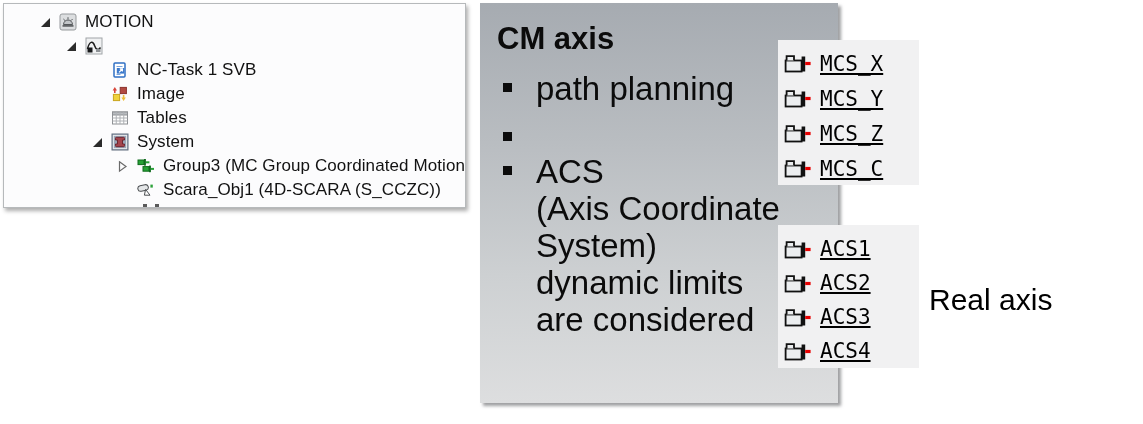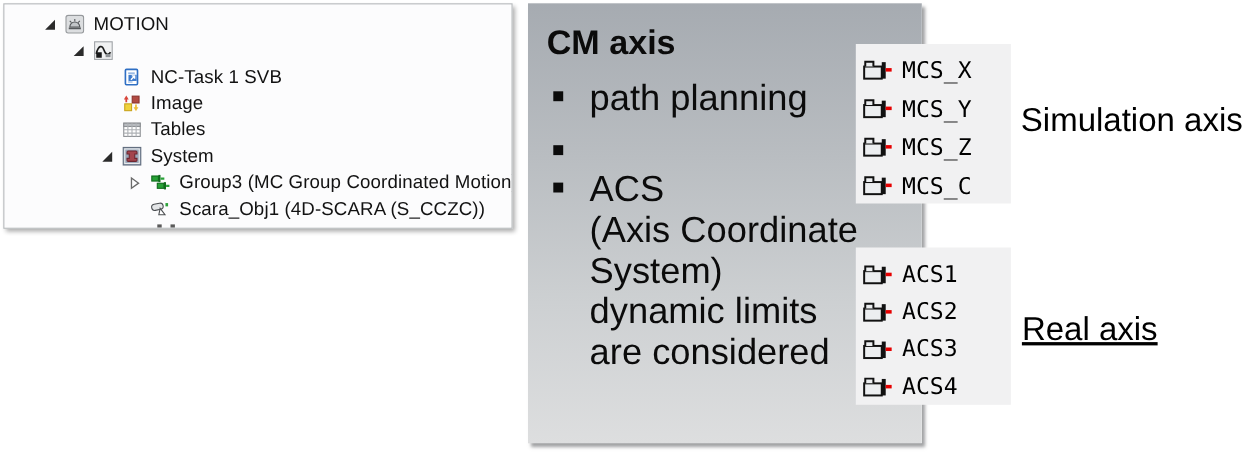--- a/index.html
+++ b/index.html
@@ -24,32 +24,32 @@
   .cm-panel{position:absolute;left:480px;top:3px;width:358px;height:400px;box-sizing:border-box;
     background:linear-gradient(180deg,#a6abb1 0%,#b9bdc1 35%,#cdd0d2 68%,#dddedf 100%);
     box-shadow:3px 3px 3px rgba(80,82,86,.55);
     padding:18px 8px 0 17px;}
   .cm-title{font-size:31px;font-weight:bold;color:#0b0b0b;margin:0 0 13px 0;line-height:36px;}
   .cm-item{display:flex;margin:0 0 12px 0;}
   .cm-bullet{flex:0 0 9px;width:9px;height:9px;background:#0b0b0b;margin:13px 0 0 6px;}
   .cm-text{margin-left:24px;font-size:33px;line-height:37px;color:#0b0b0b;white-space:pre-line;}
 
   
-  .axis-box{position:absolute;left:778px;width:141px;background:#f1f1f2;box-sizing:border-box;}
+  .axis-box{position:absolute;left:778px;width:141px;background:#f1f1f2;box-sizing:border-box;text-decoration:underline;}
   .axis-box.mcs{top:40px;height:145px;padding-top:6px;}
   .axis-box.acs{top:225px;height:143px;padding-top:7px;}
   .mcs .axis-row{height:35px;}
   .acs .axis-row{height:34px;}
   .axis-row{display:flex;align-items:center;padding-left:6px;}
   .axis-icon{width:27px;height:21px;flex:0 0 27px;margin-right:9px;}
   .axis-name{font-family:"DejaVu Sans Mono", monospace;font-size:21px;color:#000;}
 
   .axis-side-label{position:absolute;font-size:30px;line-height:36px;color:#000;white-space:nowrap;}
   .axis-side-label.sim{left:928px;top:92px;}
-  .axis-side-label.real{left:929px;top:282px;text-decoration:underline;}
+  .axis-side-label.real{left:929px;top:282px;}
 
   .hidden-defs{position:absolute;width:0;height:0;overflow:hidden;}
 </style>
 </head>
 <body>
 
 <div class="stage">
 
   <svg class="hidden-defs" aria-hidden="true">
     <symbol id="axis-motor" viewBox="0 0 27 21">
@@ -230,16 +230,15 @@
       <span class="axis-name">ACS3</span>
     </div>
     <div class="axis-row">
       <svg class="axis-icon" viewBox="0 0 27 21">
           <use href="#axis-motor"></use>
         </svg>
       <span class="axis-name">ACS4</span>
     </div>
   </div>
 
-  <div class="axis-side-label sim">Simulation axis</div>
   <div class="axis-side-label real">Real axis</div>
 
 </div>
 
 </body></html>

